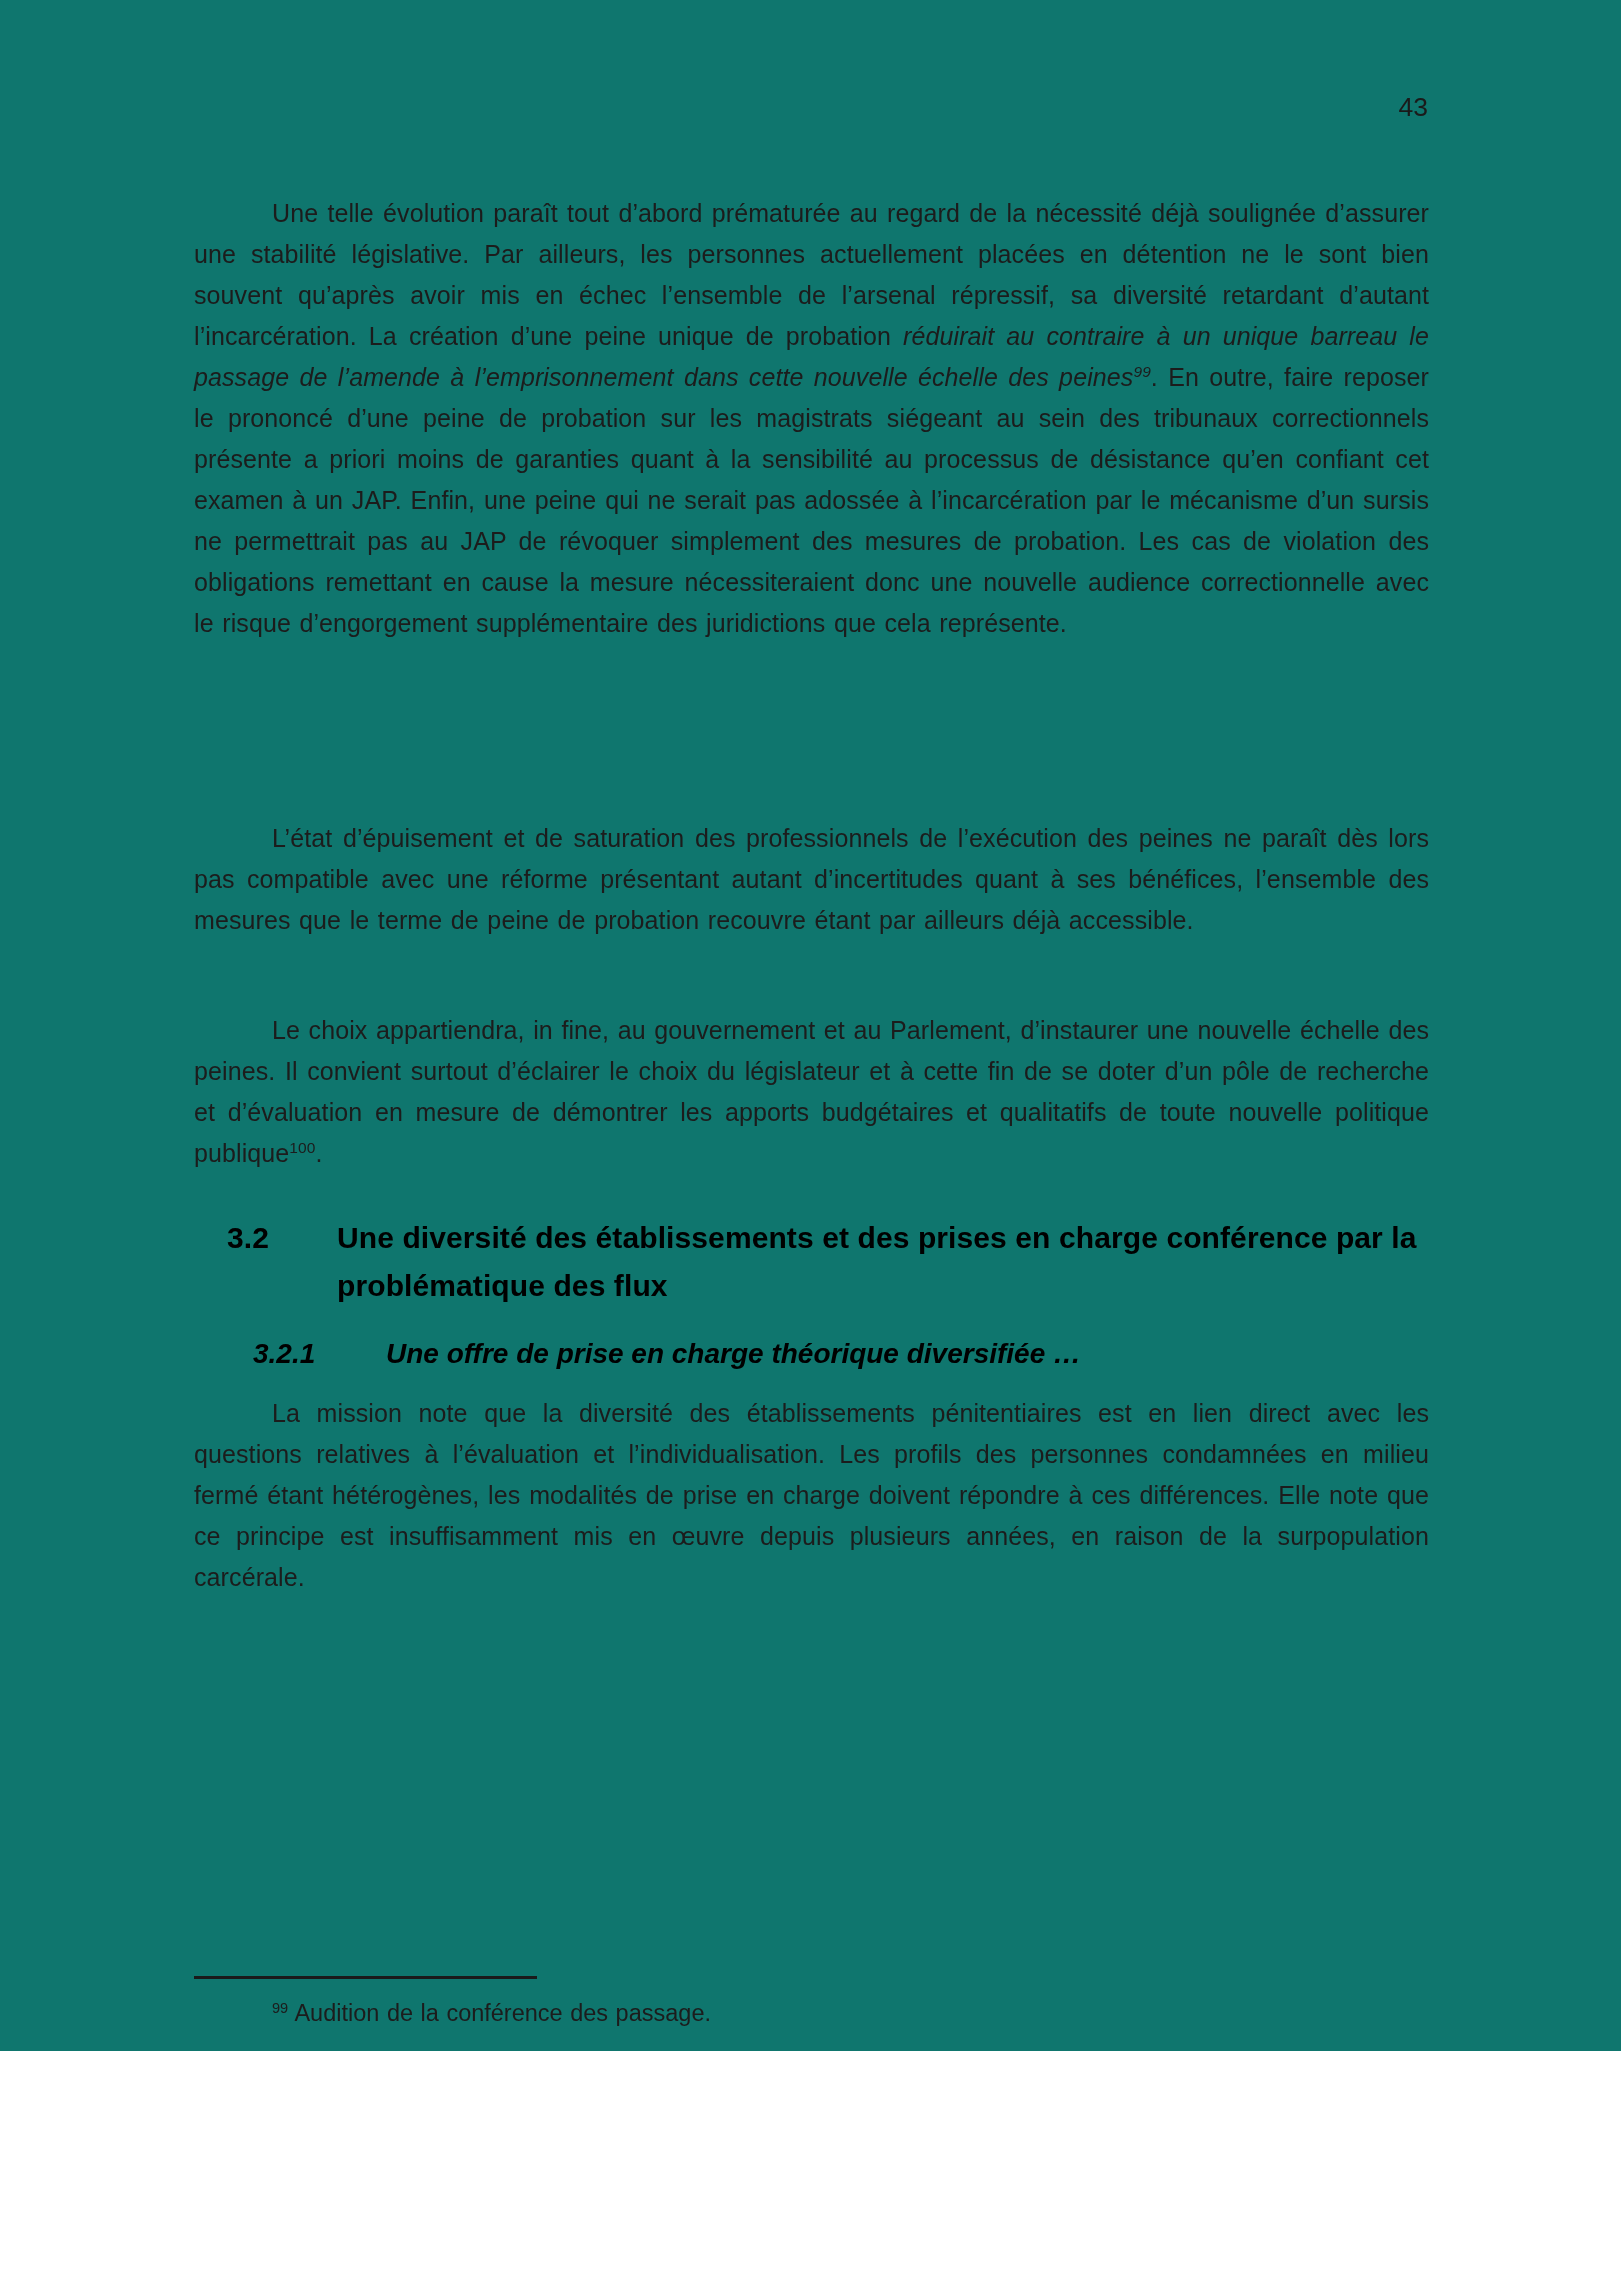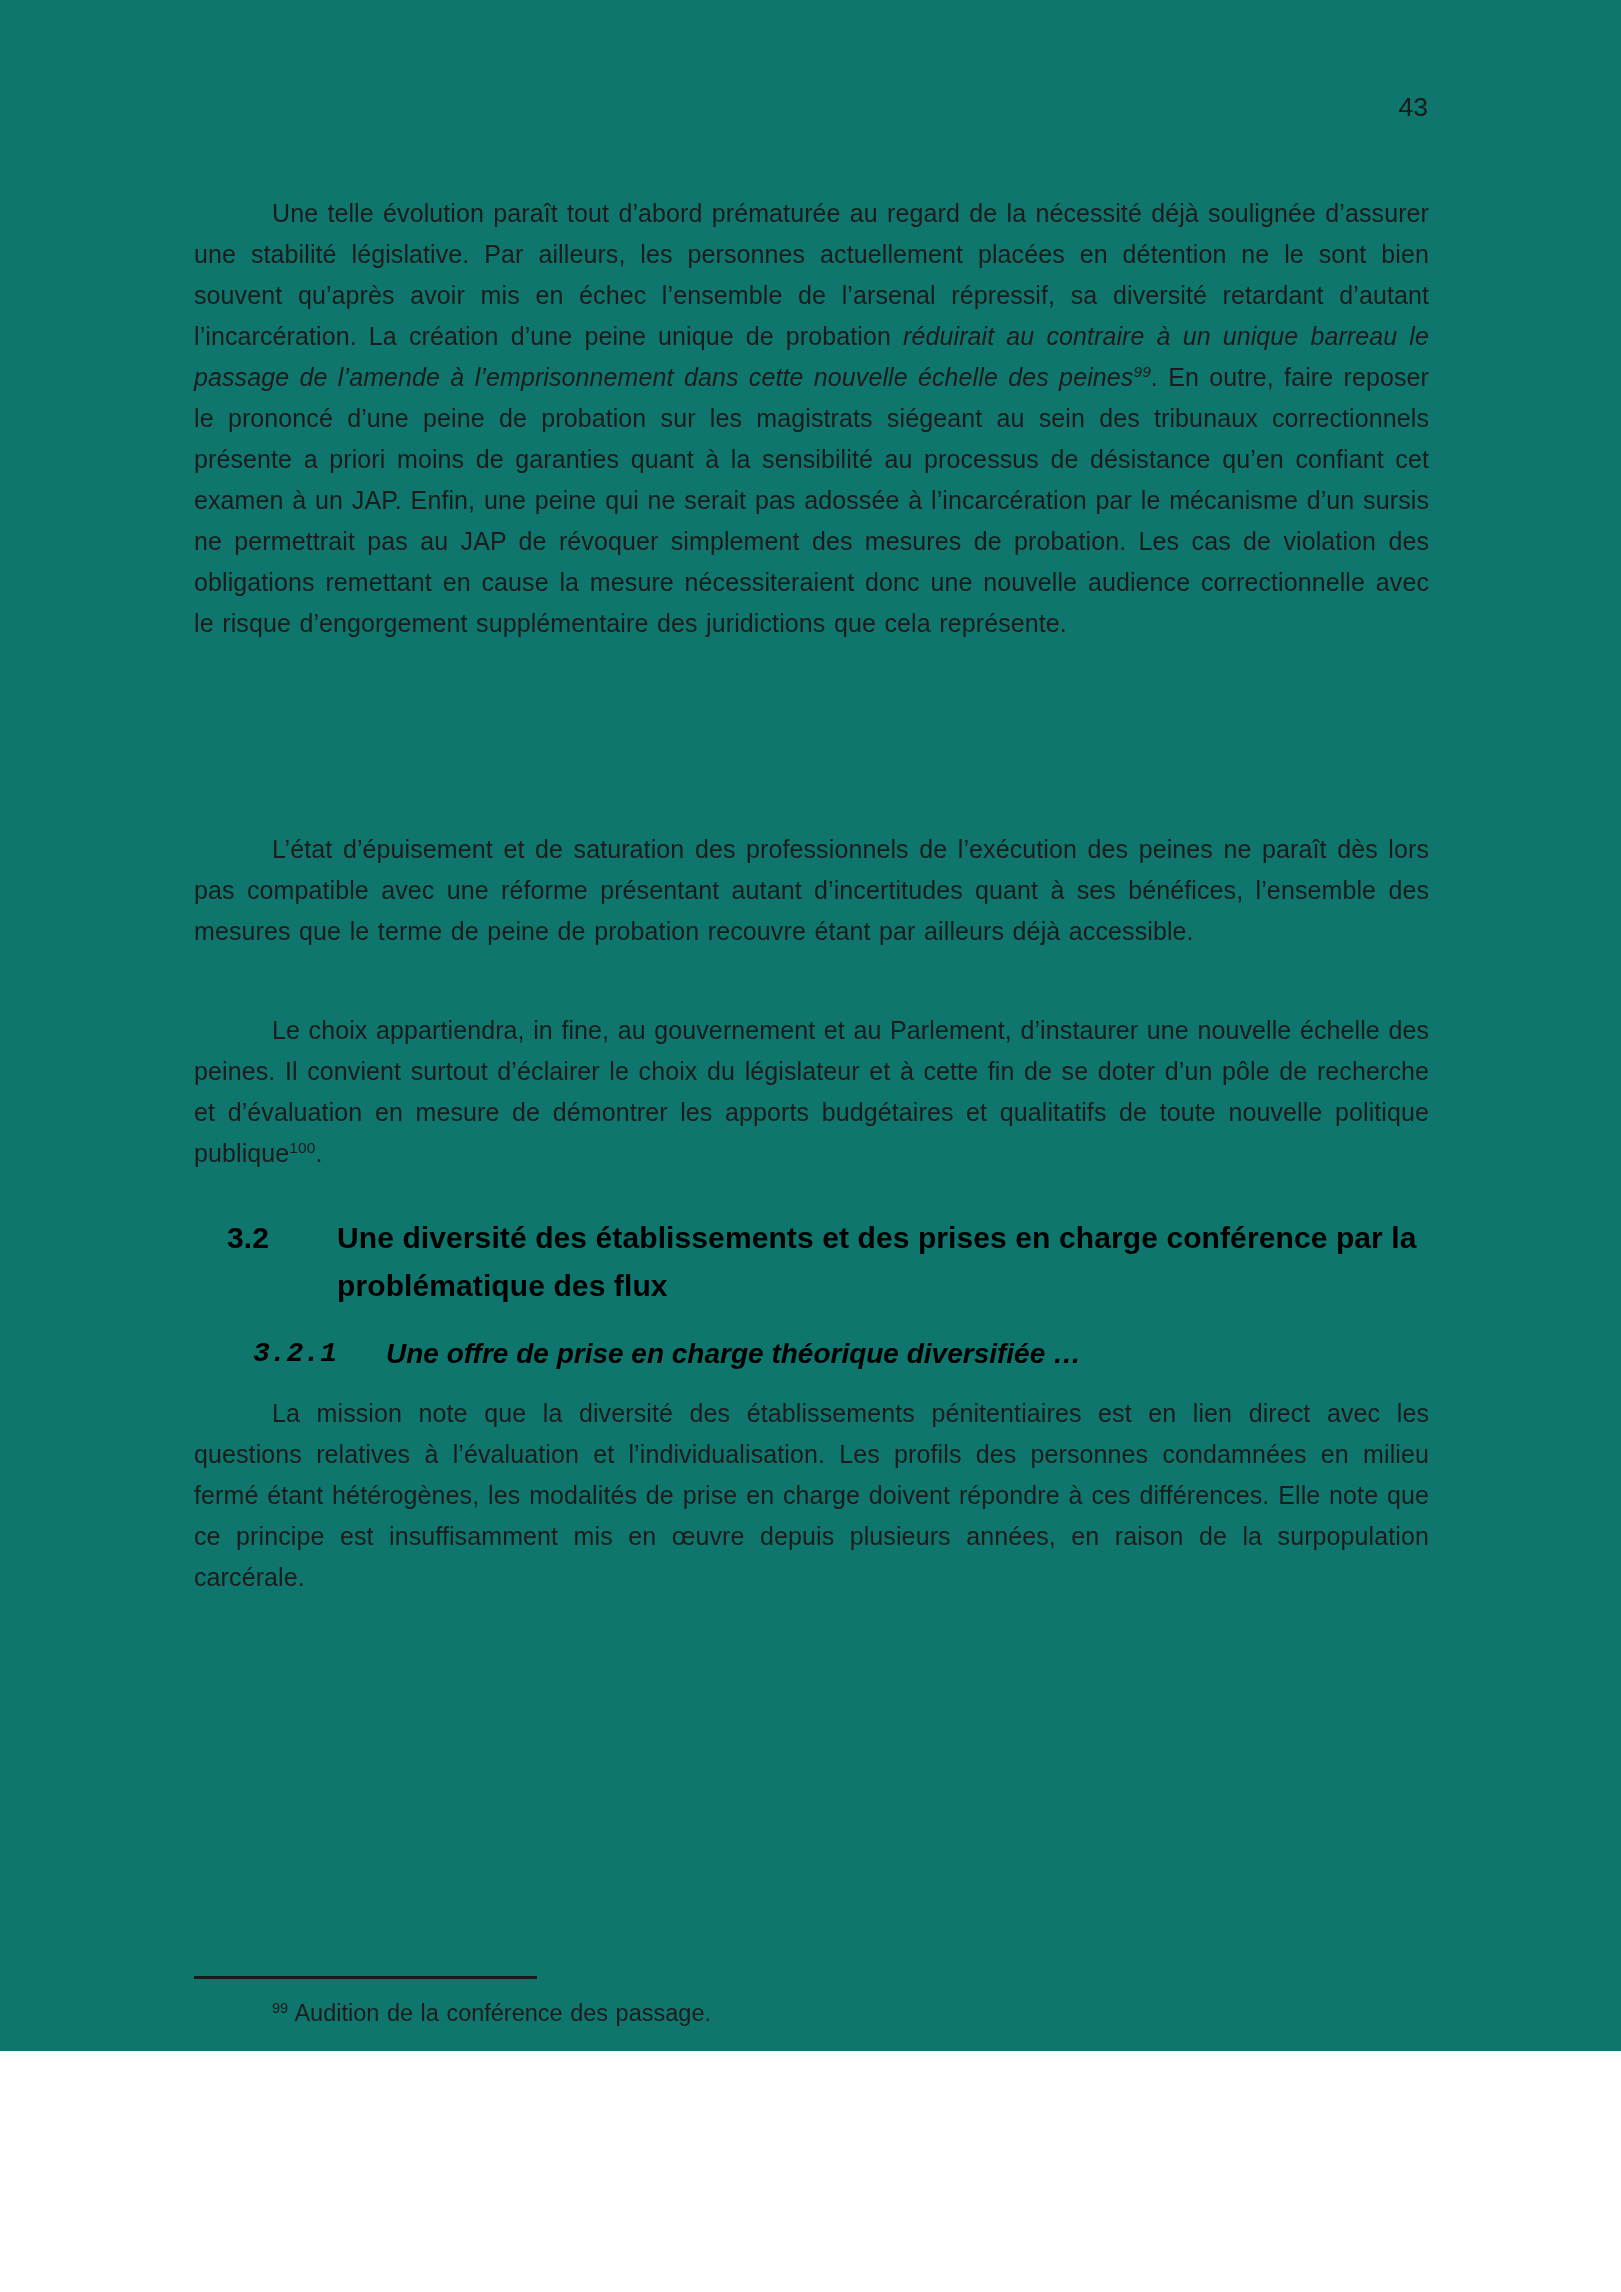--- a/index.html
+++ b/index.html
@@ -28,21 +28,21 @@
     font-size:25px;
     line-height:41px;
     text-align:justify;
     text-indent:78px;
     word-spacing:1.5px;
     letter-spacing:0.1px;
     hyphens:none;
     color:#1c1c1c;
   }
   .p1{top:193px;}
-  .p2{top:818px;margin-top:11px;}
+  .p2{top:818px;}
   .p3{top:1010px;}
   .p4{top:1393px;}
   .it{font-style:italic;}
   sup.fn-ref, .fn-marker{
     font-size:0.62em;
     line-height:0;
     position:relative;
     top:-0.55em;
     vertical-align:baseline;
   }
@@ -68,21 +68,21 @@
     top:1334px;
     width:1176px;
     margin:0;
     display:flex;
     font-size:28px;
     font-weight:bold;
     font-style:italic;
     line-height:40px;
     color:#000;
   }
-  .h3 .h-num{flex:0 0 118px;font-family:Liberation Mono, monospace;}
+  .h3 .h-num{flex:0 0 118px;}
   .h3 .h-text{flex:1;margin-left:15px;}
   
   .footnotes{
     position:absolute;
     left:194px;
     top:1976px;
     width:1235px;
     font-size:23.5px;
     line-height:36px;
     color:#1c1c1c;

